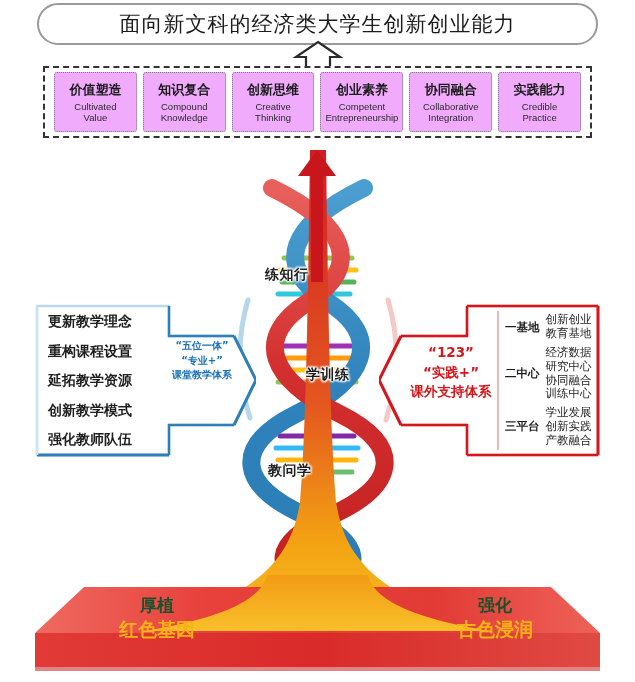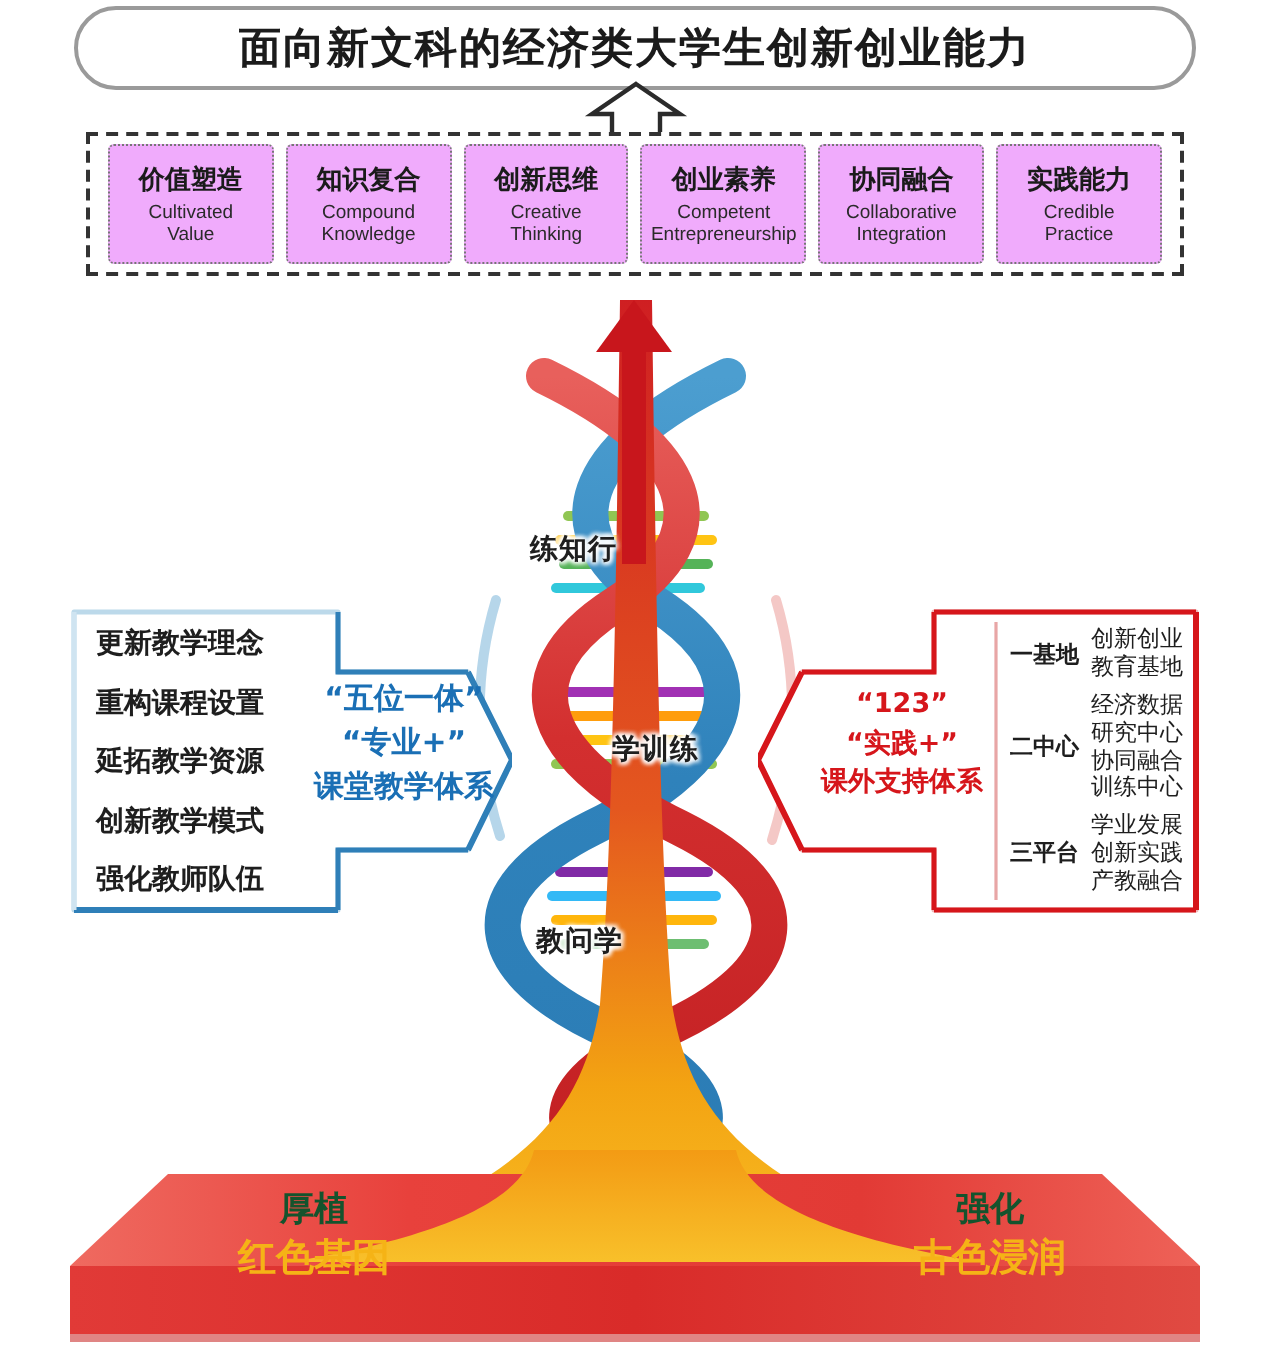--- a/index.html
+++ b/index.html
@@ -11,21 +11,21 @@
   }
   #stage { position: relative; width: 635px; height: 682px; background: #fff; }
 
   
   .title-pill {
     position: absolute; left: 37px; top: 3px; width: 561px; height: 42px;
     border: 2px solid #9a9a9a; border-radius: 21px; background: #fff;
     display: flex; align-items: center; justify-content: center;
   }
   .title-pill .txt {
-    font-size: 21px; font-weight: bold; color: #1b1b1b; letter-spacing: 1px;
+    font-size: 21px; font-weight: normal; color: #1b1b1b; letter-spacing: 1px;
     white-space: nowrap;
   }
 
   
   .title-arrow { position: absolute; left: 292px; top: 40px; width: 52px; height: 30px; }
 
   
   .comp-band {
     position: absolute; left: 43px; top: 66px; width: 549px; height: 72px;
     border: 2.5px dashed #333; background: #fff;
@@ -62,21 +62,21 @@
   .left-panel { position: absolute; left: 34px; top: 303px; width: 222px; height: 155px; }
   .left-items {
     position: absolute; left: 14px; top: 10px; width: 104px; height: 136px;
     display: flex; flex-direction: column; justify-content: space-between;
   }
   .left-item { font-size: 14px; font-weight: bold; color: #1e1e1e; white-space: nowrap; }
   .left-tag {
     position: absolute; left: 120px; top: 36px; width: 96px;
     text-align: center; line-height: 1.45;
   }
-  .left-tag div { font-size: 15px; font-weight: bold; color: #1a6fb5; white-space: nowrap; }
+  .left-tag div { font-size: 10px; font-weight: bold; color: #1a6fb5; white-space: nowrap; }
 
   
   .right-panel { position: absolute; left: 379px; top: 303px; width: 222px; height: 155px; }
   .right-tag {
     position: absolute; left: 20px; top: 40px; width: 104px;
     text-align: center; line-height: 1.45;
   }
   .right-tag div { font-size: 13.5px; font-weight: bold; color: #d6161b; white-space: nowrap; }
   .right-rows {
     position: absolute; left: 126px; top: 8px; width: 92px; height: 139px;

